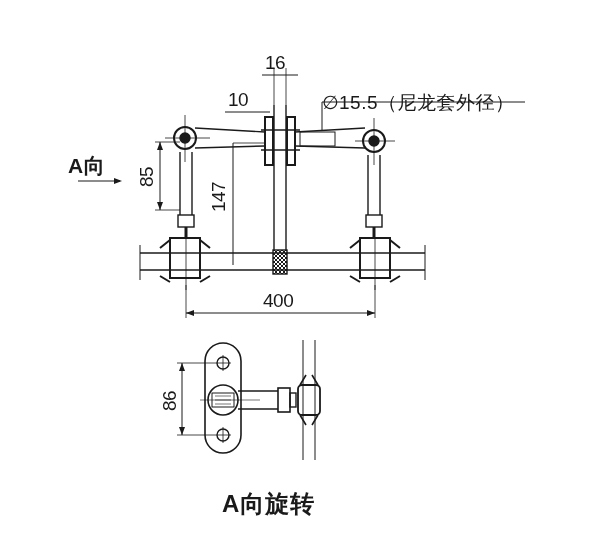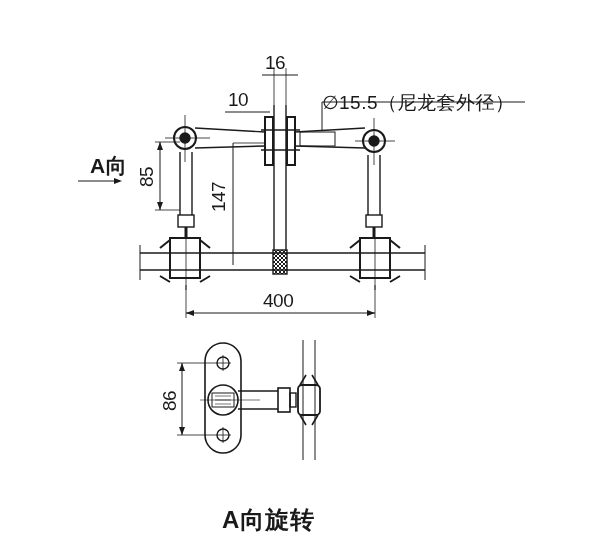--- a/index.html
+++ b/index.html
@@ -131,14 +131,14 @@
   </g>
 </svg>
 
 <div class="lbl dim" style="left:265px; top:52px;">16</div>
 <div class="lbl dim" style="left:228px; top:89px;">10</div>
 <div class="lbl note" style="left:322px; top:90px;">∅15.5（尼龙套外径）</div>
 <div class="lbl dim vert" style="left:137px; top:166px;">85</div>
 <div class="lbl dim vert" style="left:204px; top:186px;">147</div>
 <div class="lbl dim" style="left:263px; top:290px;">400</div>
 <div class="lbl dim vert" style="left:160px; top:390px;">86</div>
-<div class="lbl note" style="left:90px; top:152px; font-size:21px; font-weight:bold;">A向</div>
-<div class="lbl big" style="left:222px; top:504px;">A向旋转</div>
+<div class="lbl note" style="left:68px; top:152px; font-size:21px; font-weight:bold;">A向</div>
+<div class="lbl big" style="left:222px; top:488px;">A向旋转</div>
 
 </body></html>

